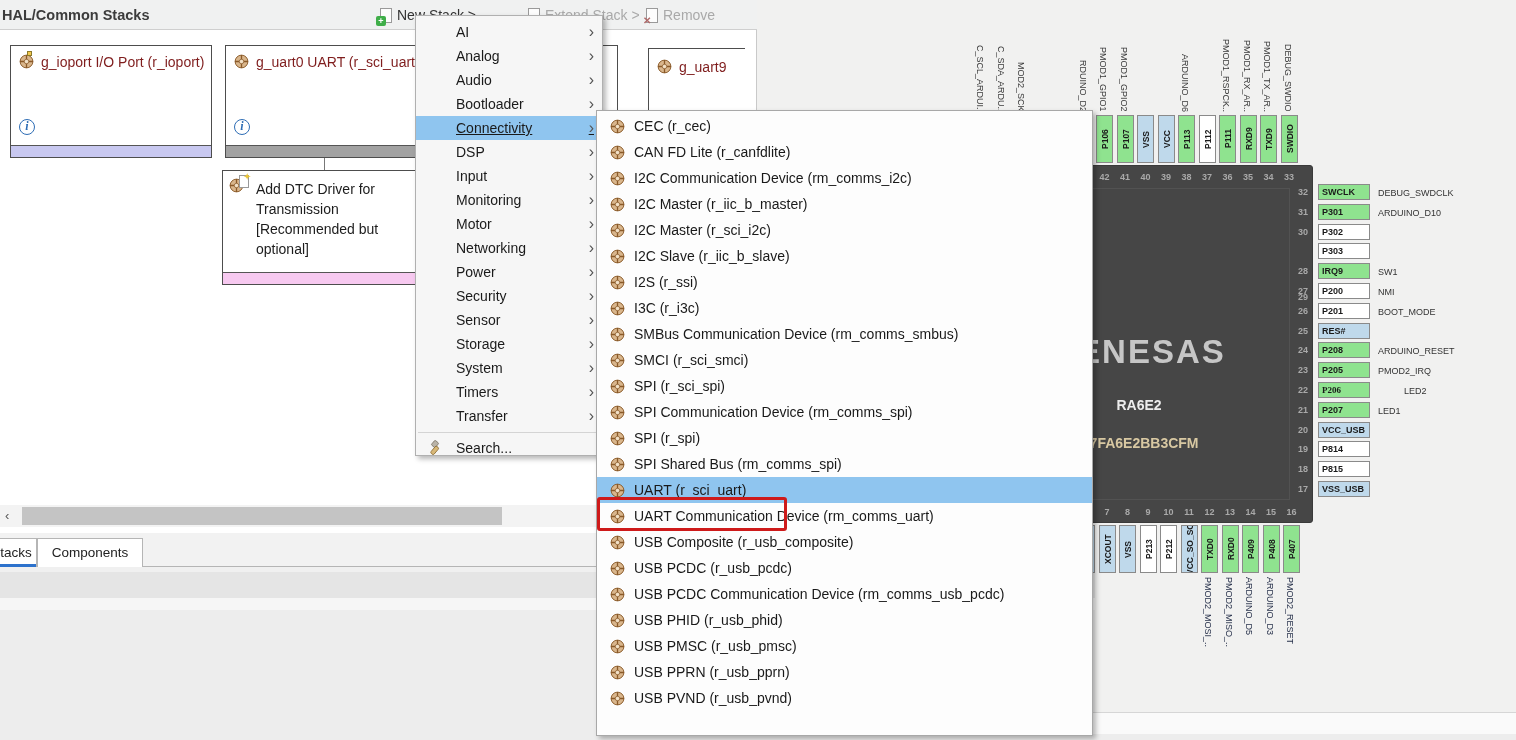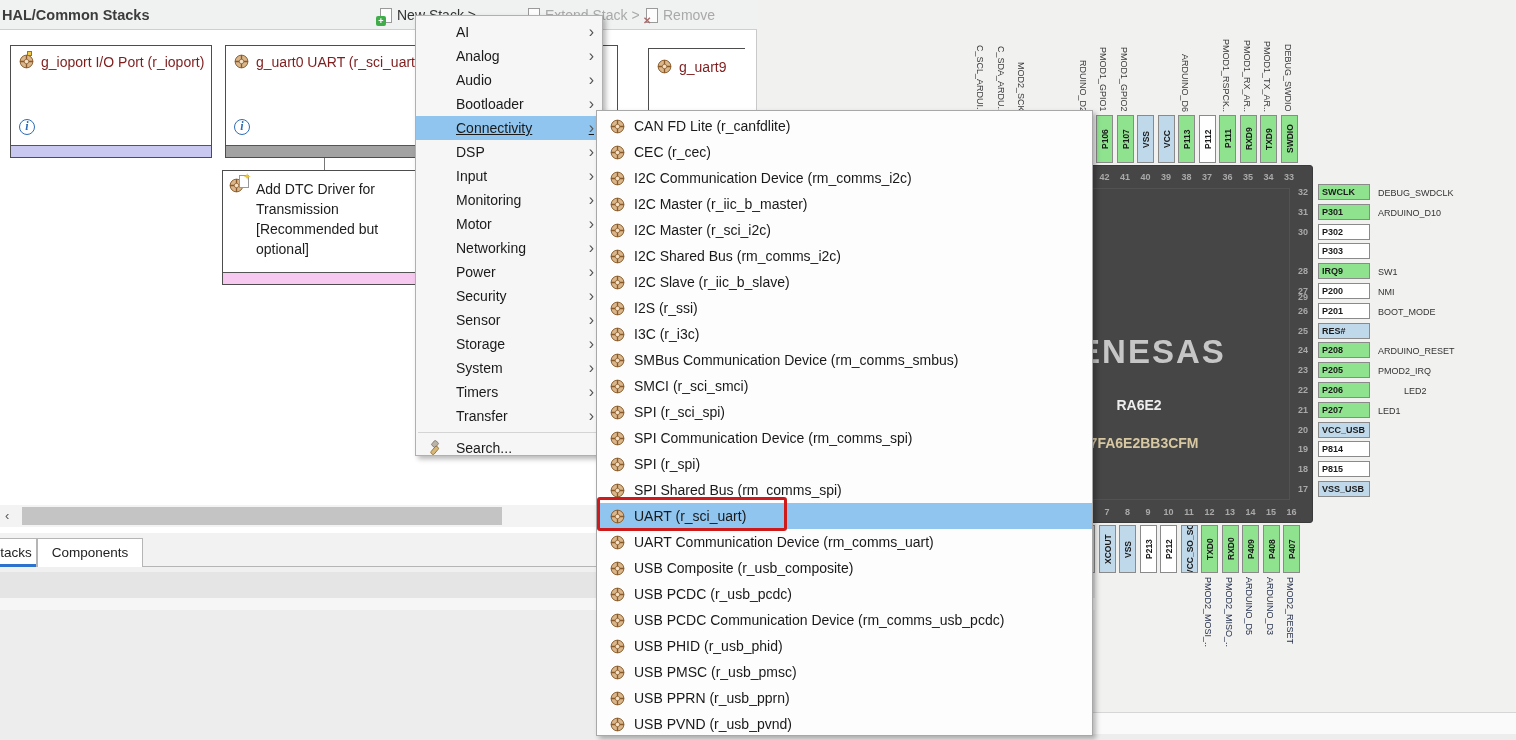--- a/index.html
+++ b/index.html
@@ -240,21 +240,21 @@
       <div class="pin-num-r" style="left: 1292px; top: 302.8px;">26</div>
       <div class="right-label" style="left: 1378px; top: 306.8px;">BOOT_MODE</div>
       <div class="pin-h" style="left: 1318px; top: 322.6px; background: rgb(191, 217, 235);">RES#</div>
       <div class="pin-num-r" style="left: 1292px; top: 322.6px;">25</div>
       <div class="pin-h" style="left: 1318px; top: 342.4px; background: rgb(143, 227, 143);">P208</div>
       <div class="pin-num-r" style="left: 1292px; top: 342.4px;">24</div>
       <div class="right-label" style="left: 1378px; top: 346.4px;">ARDUINO_RESET</div>
       <div class="pin-h" style="left: 1318px; top: 362.2px; background: rgb(143, 227, 143);">P205</div>
       <div class="pin-num-r" style="left: 1292px; top: 362.2px;">23</div>
       <div class="right-label" style="left: 1378px; top: 366.2px;">PMOD2_IRQ</div>
-      <div class="pin-h" style="left: 1318px; top: 382px; background: rgb(143, 227, 143);">P206</div>
+      <div class="pin-h" style="left: 1318px; top: 382px; background: rgb(143, 227, 143); font-family: Liberation Serif, serif;">P206</div>
       <div class="pin-num-r" style="left: 1292px; top: 382px;">22</div>
       <div class="right-label" style="left: 1404px; top: 386px;">LED2</div>
       <div class="pin-h" style="left: 1318px; top: 401.8px; background: rgb(143, 227, 143);">P207</div>
       <div class="pin-num-r" style="left: 1292px; top: 401.8px;">21</div>
       <div class="right-label" style="left: 1378px; top: 405.8px;">LED1</div>
       <div class="pin-h" style="left: 1318px; top: 421.6px; background: rgb(191, 217, 235);">VCC_USB</div>
       <div class="pin-num-r" style="left: 1292px; top: 421.6px;">20</div>
       <div class="pin-h" style="left: 1318px; top: 441.4px; background: rgb(255, 255, 255);">P814</div>
       <div class="pin-num-r" style="left: 1292px; top: 441.4px;">19</div>
       <div class="pin-h" style="left: 1318px; top: 461.2px; background: rgb(255, 255, 255);">P815</div>
@@ -399,40 +399,40 @@
 
   <div id="sub-menu">
     <div id="submenu-list">
   <div class="s-item">
   <svg class="target-icon" width="15" height="15" viewBox="0 0 16 16">
     <circle cx="8" cy="8" r="6.8" fill="#d9b68c" stroke="#8a5a28" stroke-width="1"></circle>
     <path d="M8 1 V15 M1 8 H15" stroke="#8a5a28" stroke-width="1.4" fill="none"></path>
     <circle cx="8" cy="8" r="2.4" fill="#f3e2c8" stroke="#8a5a28" stroke-width="0.8"></circle>
   </svg>
 
+    <span class="s-label">CEC (r_cec)</span>
+  </div>
+
+  <div class="s-item">
+  <svg class="target-icon" width="15" height="15" viewBox="0 0 16 16">
+    <circle cx="8" cy="8" r="6.8" fill="#d9b68c" stroke="#8a5a28" stroke-width="1"></circle>
+    <path d="M8 1 V15 M1 8 H15" stroke="#8a5a28" stroke-width="1.4" fill="none"></path>
+    <circle cx="8" cy="8" r="2.4" fill="#f3e2c8" stroke="#8a5a28" stroke-width="0.8"></circle>
+  </svg>
+
     <span class="s-label">CAN FD Lite (r_canfdlite)</span>
   </div>
 
   <div class="s-item">
   <svg class="target-icon" width="15" height="15" viewBox="0 0 16 16">
     <circle cx="8" cy="8" r="6.8" fill="#d9b68c" stroke="#8a5a28" stroke-width="1"></circle>
     <path d="M8 1 V15 M1 8 H15" stroke="#8a5a28" stroke-width="1.4" fill="none"></path>
     <circle cx="8" cy="8" r="2.4" fill="#f3e2c8" stroke="#8a5a28" stroke-width="0.8"></circle>
   </svg>
 
-    <span class="s-label">CEC (r_cec)</span>
-  </div>
-
-  <div class="s-item">
-  <svg class="target-icon" width="15" height="15" viewBox="0 0 16 16">
-    <circle cx="8" cy="8" r="6.8" fill="#d9b68c" stroke="#8a5a28" stroke-width="1"></circle>
-    <path d="M8 1 V15 M1 8 H15" stroke="#8a5a28" stroke-width="1.4" fill="none"></path>
-    <circle cx="8" cy="8" r="2.4" fill="#f3e2c8" stroke="#8a5a28" stroke-width="0.8"></circle>
-  </svg>
-
     <span class="s-label">I2C Communication Device (rm_comms_i2c)</span>
   </div>
 
   <div class="s-item">
   <svg class="target-icon" width="15" height="15" viewBox="0 0 16 16">
     <circle cx="8" cy="8" r="6.8" fill="#d9b68c" stroke="#8a5a28" stroke-width="1"></circle>
     <path d="M8 1 V15 M1 8 H15" stroke="#8a5a28" stroke-width="1.4" fill="none"></path>
     <circle cx="8" cy="8" r="2.4" fill="#f3e2c8" stroke="#8a5a28" stroke-width="0.8"></circle>
   </svg>
 
@@ -442,29 +442,20 @@
   <div class="s-item">
   <svg class="target-icon" width="15" height="15" viewBox="0 0 16 16">
     <circle cx="8" cy="8" r="6.8" fill="#d9b68c" stroke="#8a5a28" stroke-width="1"></circle>
     <path d="M8 1 V15 M1 8 H15" stroke="#8a5a28" stroke-width="1.4" fill="none"></path>
     <circle cx="8" cy="8" r="2.4" fill="#f3e2c8" stroke="#8a5a28" stroke-width="0.8"></circle>
   </svg>
 
     <span class="s-label">I2C Master (r_sci_i2c)</span>
   </div>
 
-  <div class="s-item">
-  <svg class="target-icon" width="15" height="15" viewBox="0 0 16 16">
-    <circle cx="8" cy="8" r="6.8" fill="#d9b68c" stroke="#8a5a28" stroke-width="1"></circle>
-    <path d="M8 1 V15 M1 8 H15" stroke="#8a5a28" stroke-width="1.4" fill="none"></path>
-    <circle cx="8" cy="8" r="2.4" fill="#f3e2c8" stroke="#8a5a28" stroke-width="0.8"></circle>
-  </svg>
-
-    <span class="s-label">I2C Shared Bus (rm_comms_i2c)</span>
-  </div>
 
   <div class="s-item">
   <svg class="target-icon" width="15" height="15" viewBox="0 0 16 16">
     <circle cx="8" cy="8" r="6.8" fill="#d9b68c" stroke="#8a5a28" stroke-width="1"></circle>
     <path d="M8 1 V15 M1 8 H15" stroke="#8a5a28" stroke-width="1.4" fill="none"></path>
     <circle cx="8" cy="8" r="2.4" fill="#f3e2c8" stroke="#8a5a28" stroke-width="0.8"></circle>
   </svg>
 
     <span class="s-label">I2C Slave (r_iic_b_slave)</span>
   </div>

